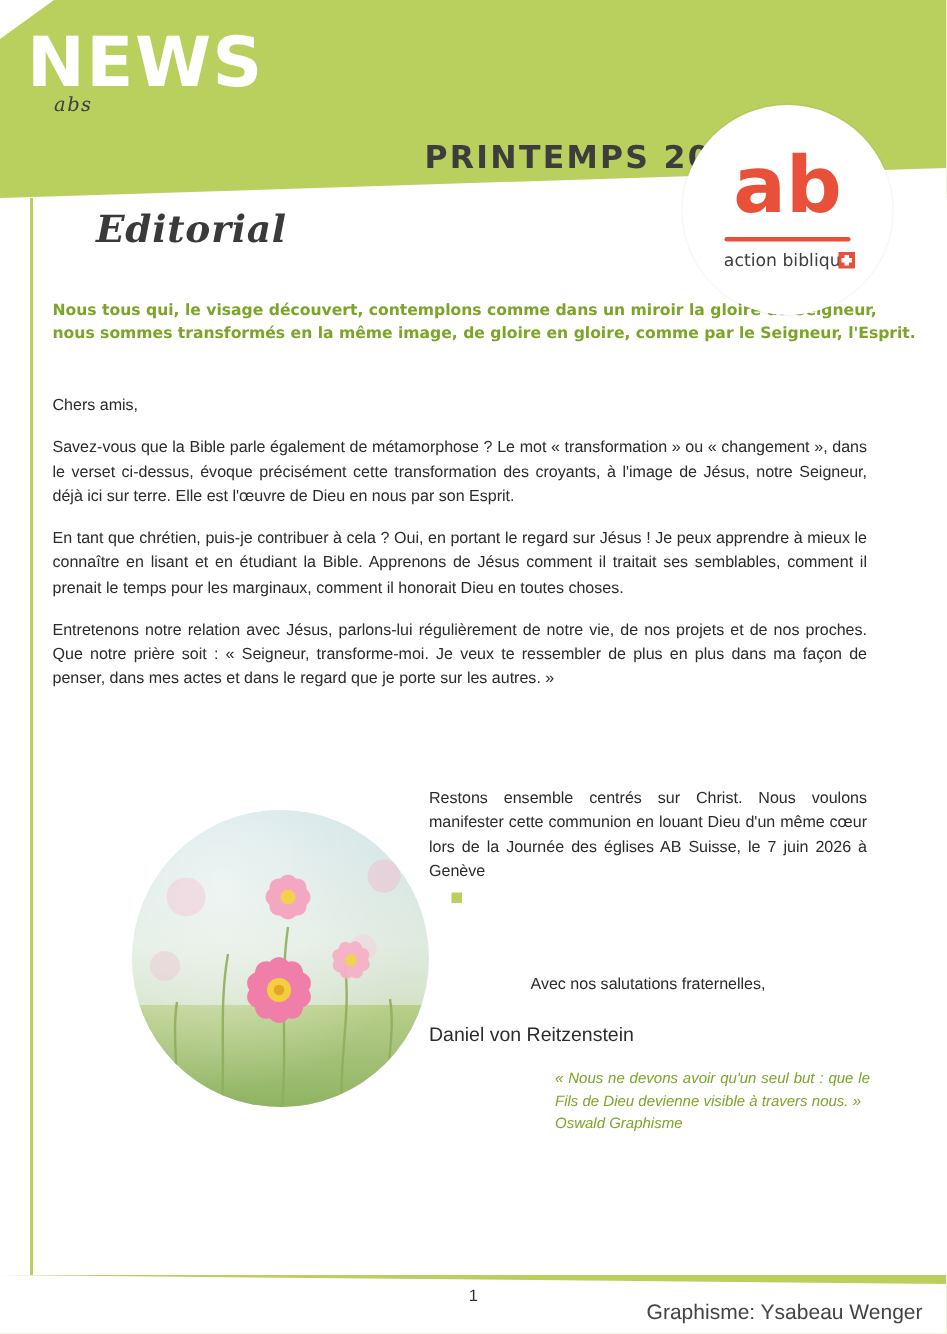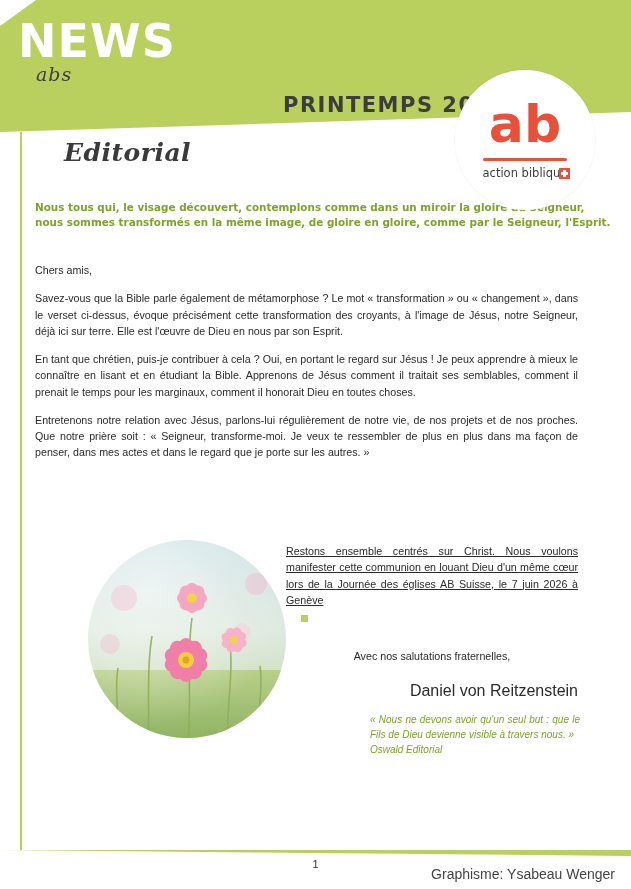--- a/index.html
+++ b/index.html
@@ -61,21 +61,21 @@
     letter-spacing: 1px;
     color: #ffffff;
     line-height: 1;
   }
   .abs-script {
     position: absolute;
     left: 36px;
     top: 63px;
     font-family: "DejaVu Serif", serif;
     font-style: italic;
-    font-size: 19px;
+    font-size: 13px;
     color: #3f3f3f;
     letter-spacing: 1px;
   }
   .season {
     position: absolute;
     left: 283px;
     top: 93px;
     font-family: "DejaVu Sans", sans-serif;
     font-size: 21px;
     font-weight: bold;
@@ -219,28 +219,27 @@
     width: 198px;
     height: 198px;
     border-radius: 50%;
     overflow: hidden;
   }
 
   
   .right-col {
     position: absolute;
     left: 286px;
-    top: 543px;
+    top: 524px;
     width: 292px;
     font-family: "Liberation Sans", sans-serif;
     font-size: 10.7px;
     color: #2b2b2b;
     line-height: 1.52;
     text-align: justify;
-    text-decoration: underline;
   }
   .right-col p { margin: 0 0 2px 0; }
   .indent { text-indent: 12px; }
   .end-mark {
     display: inline-block;
     width: 7px;
     height: 7px;
     background: #b9cf5e;
     margin-left: 3px;
     vertical-align: baseline;
@@ -254,23 +253,23 @@
     font-size: 10.7px;
     color: #2b2b2b;
     text-align: center;
   }
   .signature {
     position: absolute;
     left: 286px;
     top: 682px;
     width: 292px;
     font-family: "Liberation Sans", sans-serif;
-    font-size: 16px;
+    font-size: 13px;
     color: #2b2b2b;
-    text-align: right;
+    text-align: left;
   }
   .quote {
     position: absolute;
     left: 370px;
     top: 712px;
     width: 210px;
     font-family: "Liberation Sans", sans-serif;
     font-style: italic;
     font-size: 10px;
     color: #7ba428;
@@ -422,19 +421,19 @@
 <div class="right-col">
   <p>Restons ensemble centrés sur Christ. Nous voulons manifester cette communion en louant Dieu d'un même cœur lors de la Journée des églises AB Suisse, le 7 juin 2026 à Genève</p>
   <p class="indent"><span class="end-mark"></span></p>
 </div>
 
 <div class="salutation">Avec nos salutations fraternelles,</div>
 <div class="signature">Daniel von Reitzenstein</div>
 
 <div class="quote">
   <span>« Nous ne devons avoir qu'un seul but : que le Fils de Dieu devienne visible à travers nous. »</span>
-  <span class="quote-author">Oswald Editorial</span>
+  <span class="quote-author">Oswald Graphisme</span>
 </div>
 
 <div class="footer-bar"></div>
 <div class="footer-white"></div>
 <div class="page-number">1</div>
 <div class="credits">Graphisme: Ysabeau Wenger</div>
 
 </body></html>

